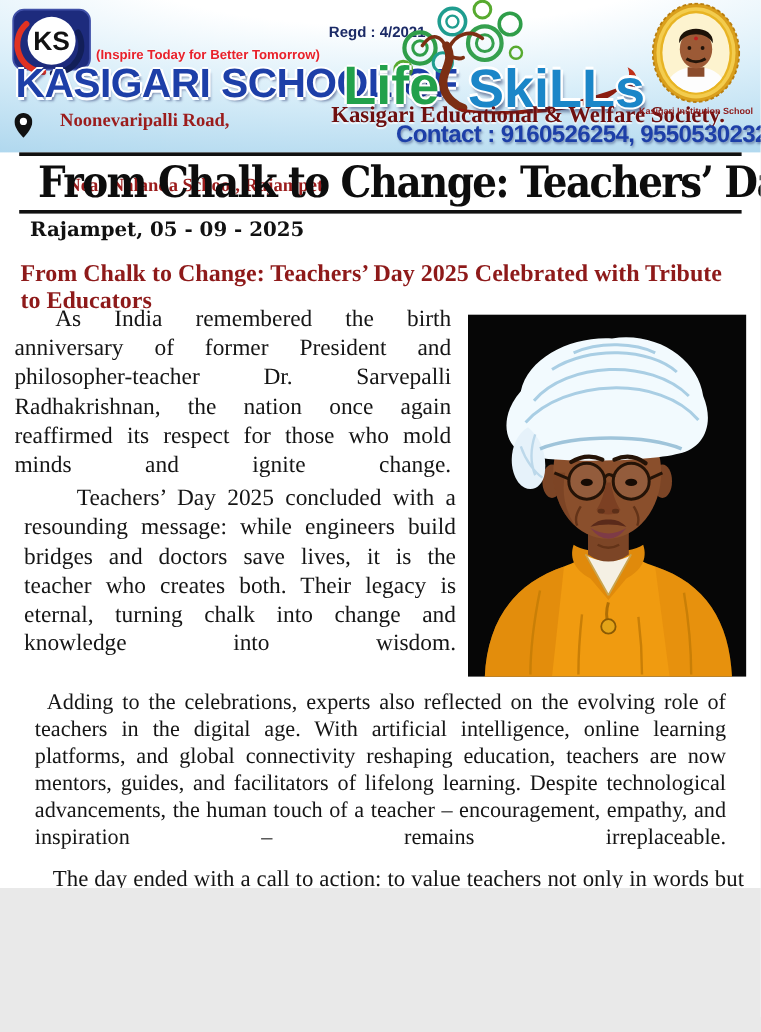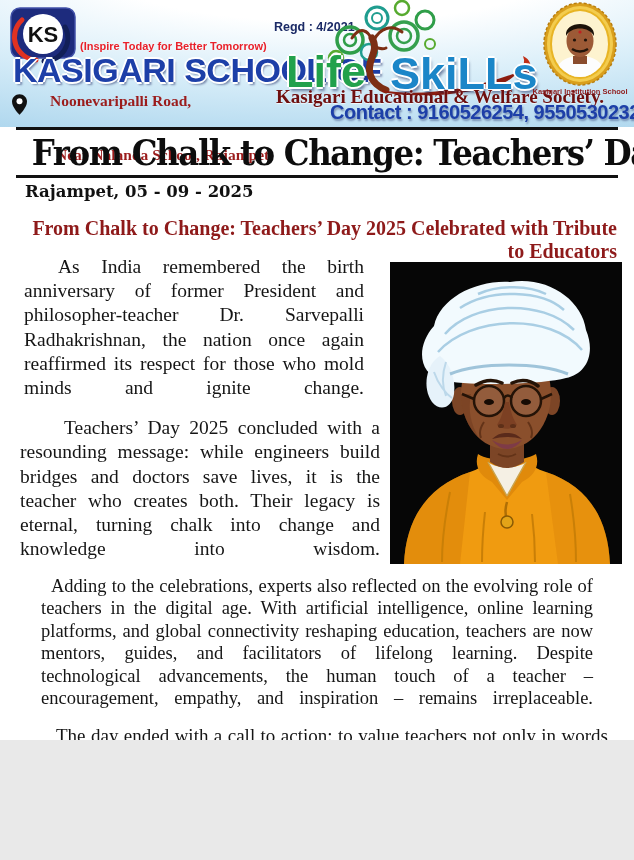--- a/index.html
+++ b/index.html
@@ -40,28 +40,28 @@
   .founder-caption{position:static;margin-top:-3px;font-weight:bold;font-size:7.5px;
     color:#8e1a1a;white-space:nowrap;}
   
   .title-block{position:absolute;left:0;top:127px;width:634px;}
   .rule{margin:0 16px;border-top:3px solid #111;}
   .headline{margin:0;padding:0;height:45px;line-height:45px;text-align:center;
     font-family:"DejaVu Serif",serif;font-weight:bold;font-size:36px;color:#0d0d0d;
     letter-spacing:-1.5px;white-space:nowrap;transform:scaleX(.9);transform-origin:center;}
   .dateline{margin:4px 0 16px 25px;font-family:"DejaVu Serif",serif;font-weight:bold;
     font-size:16.5px;color:#111;}
-  .subhead{margin:3px auto 0 auto;width:600px;text-align:right;
+  .subhead{margin:3px auto 0 auto;width:600px;text-align:left;
     font-family:"Liberation Serif",serif;font-weight:bold;font-size:20px;line-height:23px;
     color:#8e1a1a;}
   
   .article{position:absolute;left:0;top:250px;width:634px;padding:0;}
   .row{display:flex;padding:0 8px;}
   .col{width:372px;flex:0 0 auto;}
-  .article p{margin:16px;color:#151515;font-family:"Liberation Serif",serif;
+  .article p{margin:4px;color:#151515;font-family:"Liberation Serif",serif;
     text-align:justify;text-align-last:justify;}
   .p1{font-size:19.5px;line-height:24.2px;text-indent:34px;margin-top:5px !important;}
   .p2{font-size:19.5px;line-height:24.2px;text-indent:44px;margin:3px 0 0 12px !important;}
   .portrait{margin:12px 0 0 10px;width:232px;height:302px;flex:0 0 auto;}
   .p3{font-size:18.5px;line-height:22.4px;text-indent:10px;padding:0 25px;margin-top:11px !important;}
   .p4{font-size:19px;line-height:22.6px;text-indent:30px;padding:0 10px;margin-top:13px !important;}
   .bottom-bar{position:absolute;left:3px;right:3px;top:847px;height:5px;background:#0a0a0a;}
 </style>
 </head>
 <body>

